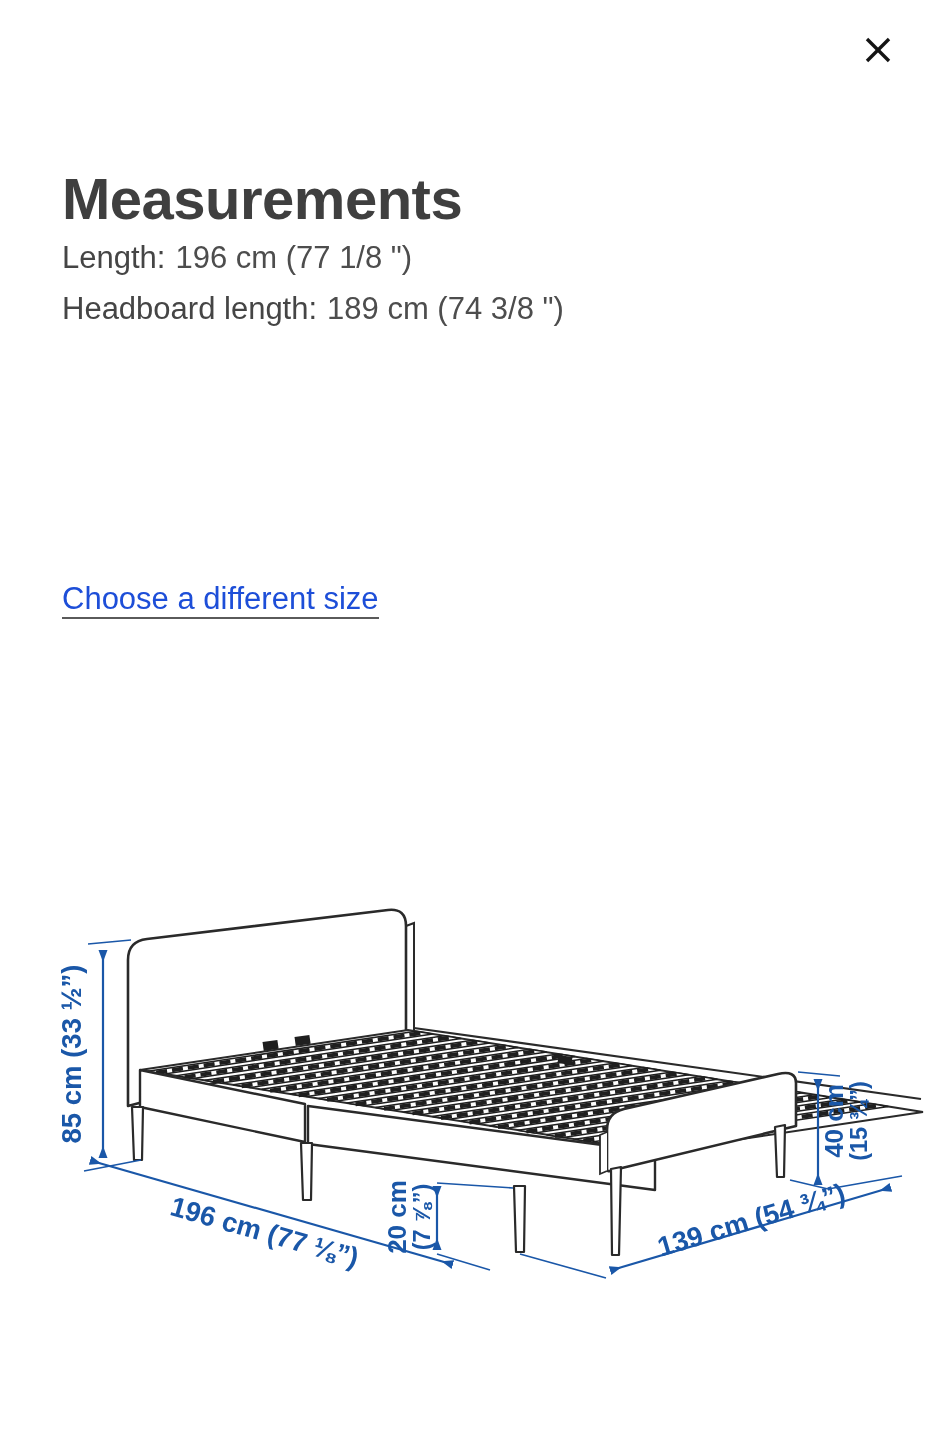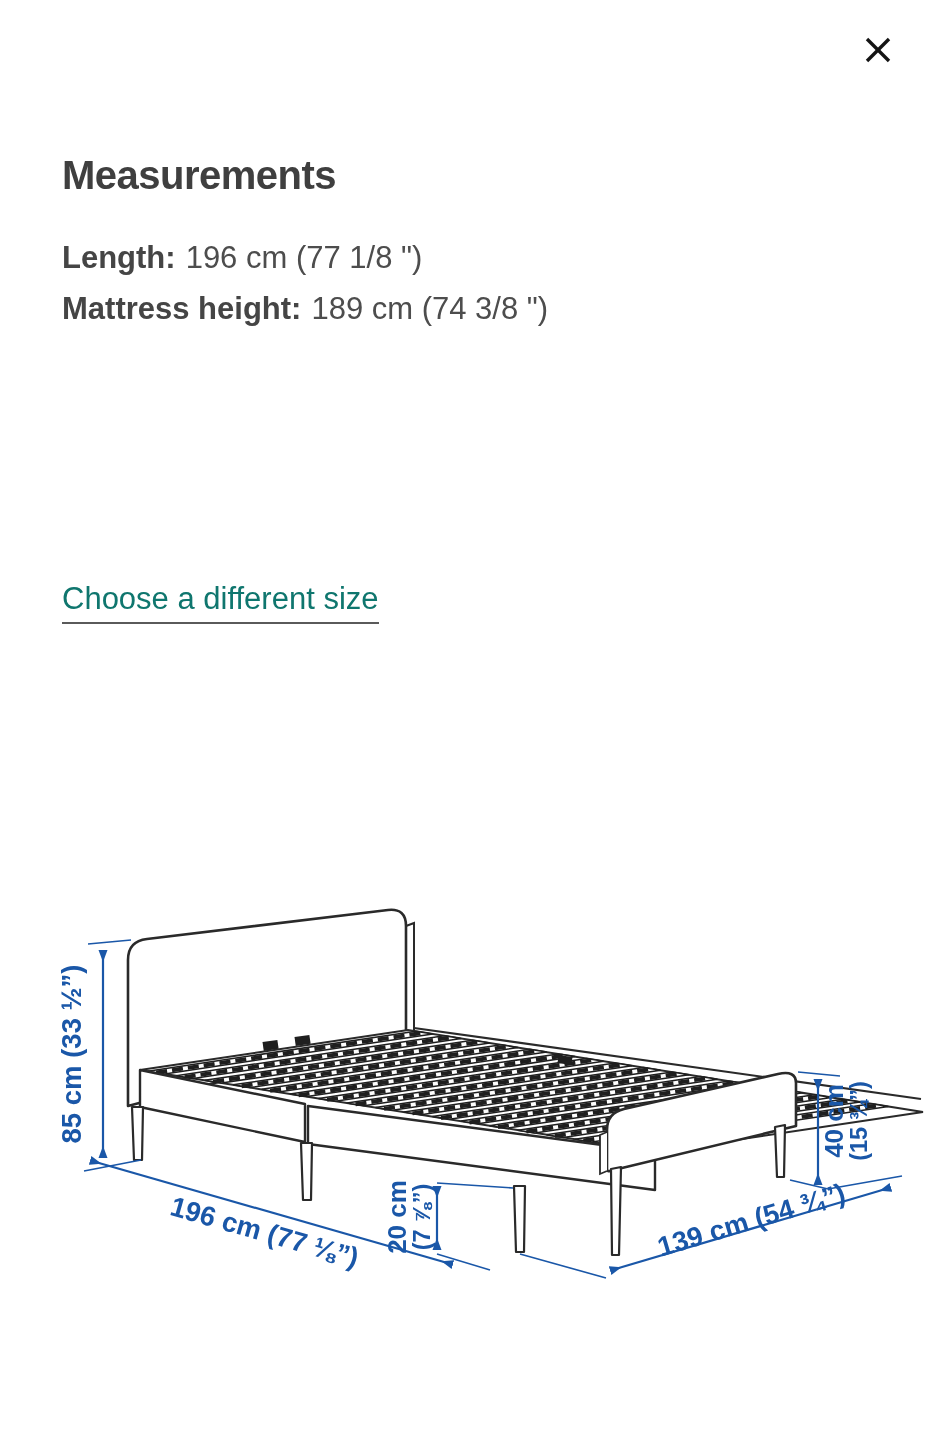--- a/index.html
+++ b/index.html
@@ -7,52 +7,52 @@
     width:946px;height:1440px;position:relative;background:#ffffff;
     font-family:"Liberation Sans","DejaVu Sans",sans-serif;overflow:hidden;
   }
   .close-btn{
     position:absolute;left:854px;top:26px;width:48px;height:48px;
     display:flex;align-items:center;justify-content:center;
     background:transparent;border:none;cursor:pointer;padding:0;
   }
   .page-title{
     position:absolute;left:62px;top:126px;
-    font-size:40px;font-weight:700;color:#3f3f3f;letter-spacing:-0.5px;
+    font-size:58px;font-weight:700;color:#3f3f3f;letter-spacing:-0.5px;
   }
   .measure-list{
     position:absolute;left:62px;top:233px;width:700px;
     font-size:31px;line-height:50.5px;color:#4d4d4d;
   }
   .m-row{white-space:nowrap;}
-  .m-label{font-weight:700;color:#454545;margin-right:10px;margin-top:35px;}
+  .m-label{font-weight:400;color:#454545;margin-right:10px;margin-top:35px;}
   .size-link{
     position:absolute;left:62px;top:581px;
-    font-size:31px;color:#0f766e;text-decoration:none;cursor:pointer;
-    border-bottom:2px solid #5a5a5a;padding-bottom:5px;display:inline-block;
+    font-size:31px;color:#1d4ed8;text-decoration:none;cursor:pointer;
+    border-bottom:2px solid #5a5a5a;display:inline-block;
   }
   .diagram-wrap{position:absolute;left:0;top:880px;width:946px;height:445px;}
   svg text{font-family:"Liberation Sans","DejaVu Sans",sans-serif;}
   .dim-text{font-weight:700;}
 </style>
 </head>
 <body>
 
 <button class="close-btn" aria-label="Close">
   <svg width="36" height="36" viewBox="0 0 36 36">
     <line x1="7" y1="7" x2="29" y2="29" stroke="#141414" stroke-width="3.4"></line>
     <line x1="29" y1="7" x2="7" y2="29" stroke="#141414" stroke-width="3.4"></line>
   </svg>
 </button>
 
 <h1 class="page-title">Measurements</h1>
 
 <div class="measure-list">
   <div class="m-row"><span class="m-label">Length:</span><span>196 cm (77 1/8 ")</span></div>
-  <div class="m-row"><span class="m-label">Mattress height:</span><span>189 cm (74 3/8 ")</span></div>
+  <div class="m-row"><span class="m-label">Headboard length:</span><span>189 cm (74 3/8 ")</span></div>
 </div>
 
 <a class="size-link" href="#">Choose a different size</a>
 
 <div class="diagram-wrap">
 <svg width="946" height="445" viewBox="0 0 946 445">
   <defs>
     <marker id="arr" markerWidth="12" markerHeight="10" refX="10" refY="5" orient="auto-start-reverse" markerUnits="userSpaceOnUse">
       <path d="M0,5 L12,0.5 L12,9.5 Z" fill="#1a57a8"></path>
     </marker>

